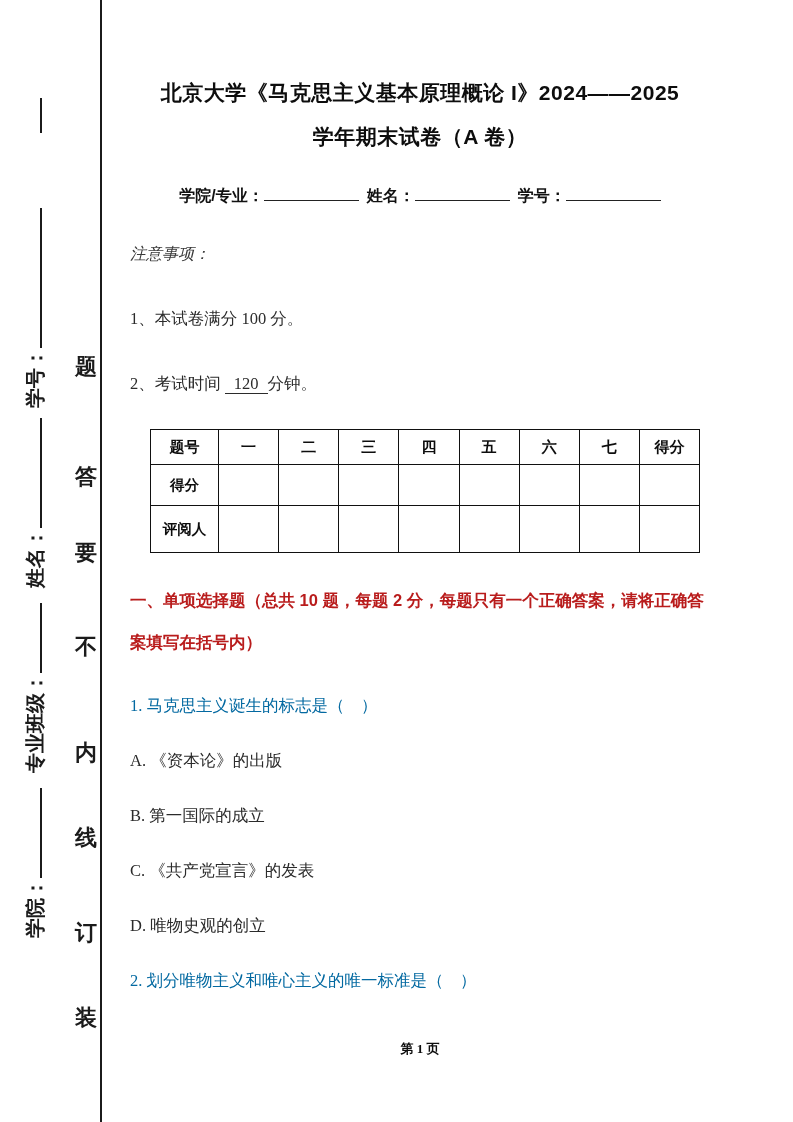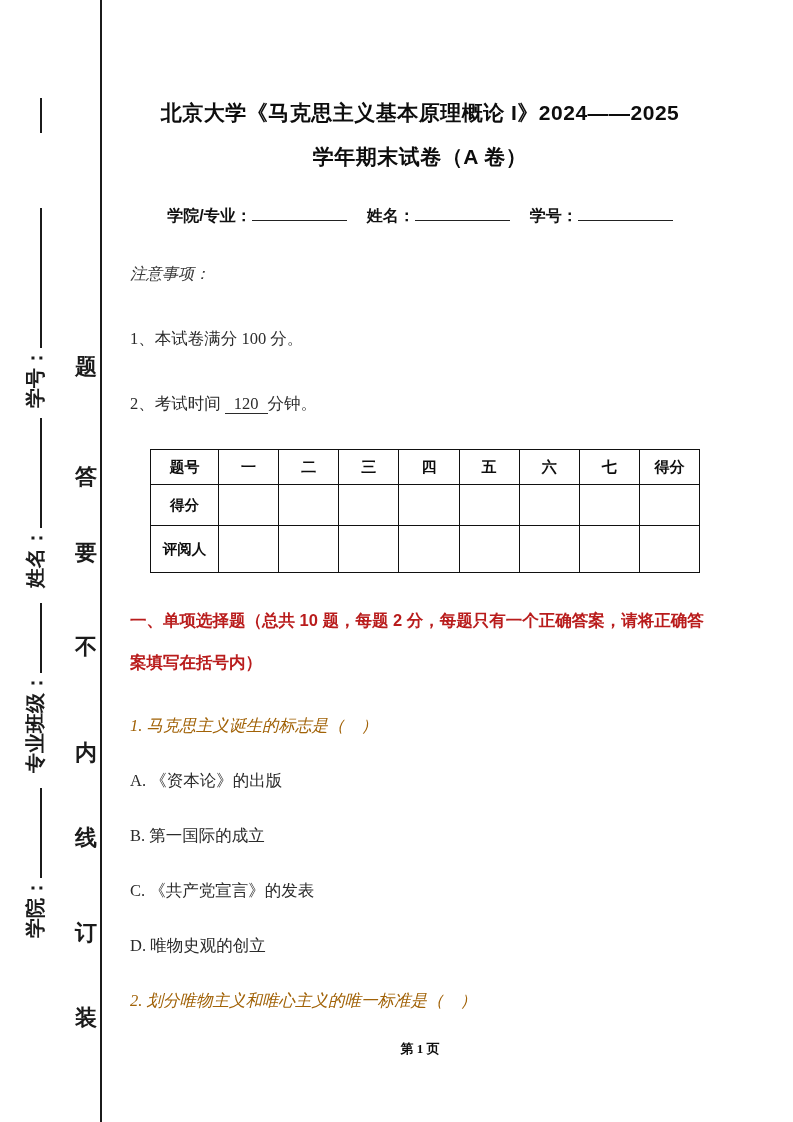--- a/index.html
+++ b/index.html
@@ -79,29 +79,29 @@
     .title {
       margin: 0;
       text-align: center;
       font-family: "Liberation Sans", sans-serif;
       font-weight: bold;
       font-size: 21px;
       line-height: 30px;
       color: #0d0d0d;
       letter-spacing: 0.5px;
     }
-    .title-1 { margin-top: 98px; }
+    .title-1 { margin-top: 78px; }
     .title-2 { margin-top: 14px; }
 
     .form-line {
       margin-top: 34px;
       display: flex;
       justify-content: center;
       align-items: baseline;
-      gap: 20px;
+      gap: 8px;
       font-family: "Liberation Sans", sans-serif;
       font-weight: bold;
       font-size: 16px;
       color: #111;
       white-space: nowrap;
     }
     .uline {
       display: inline-block;
       width: 95px;
       border-bottom: 1.8px solid #222;
@@ -157,21 +157,21 @@
       font-size: 16.5px;
       line-height: 42px;
       color: #b91c1c;
     }
     .q, .opt {
       margin: 31px 0 0;
       font-size: 16.5px;
       line-height: 24px;
       color: #2b2b2b;
     }
-    .q { color: #a16207; font-style: italic; }
+    .q { color: #0369a1; }
 
     .footer {
       position: absolute;
       left: 130px;
       top: 1040px;
       width: 580px;
       text-align: center;
       font-family: Liberation Serif, serif;
       font-weight: bold;
       font-size: 13px;

